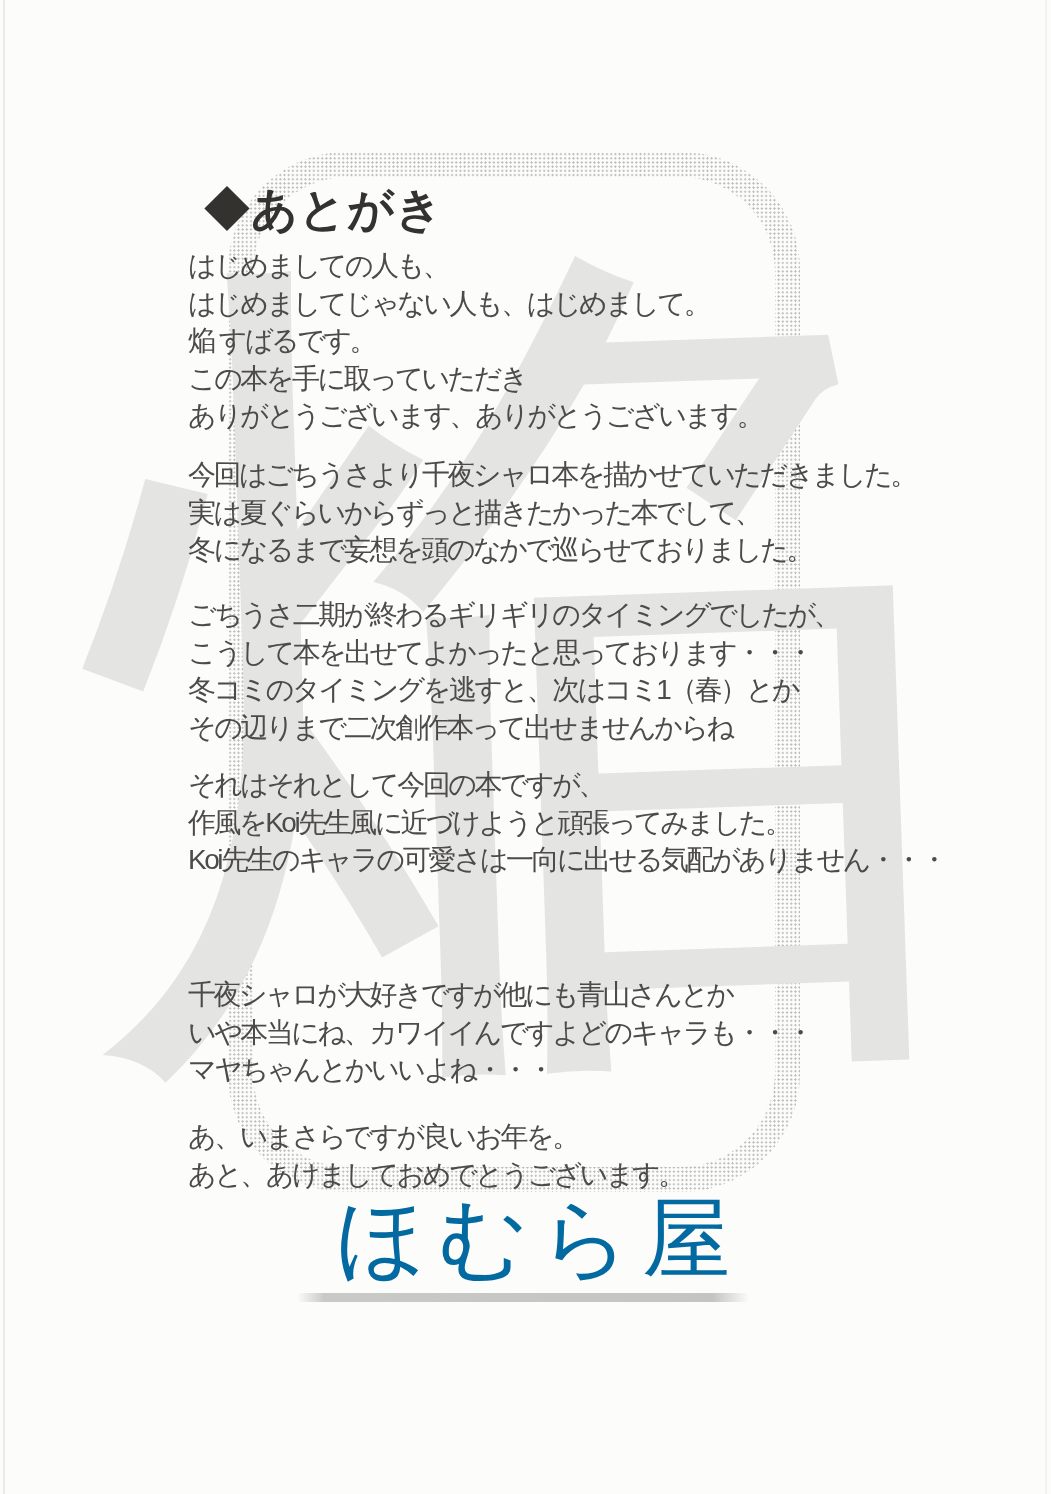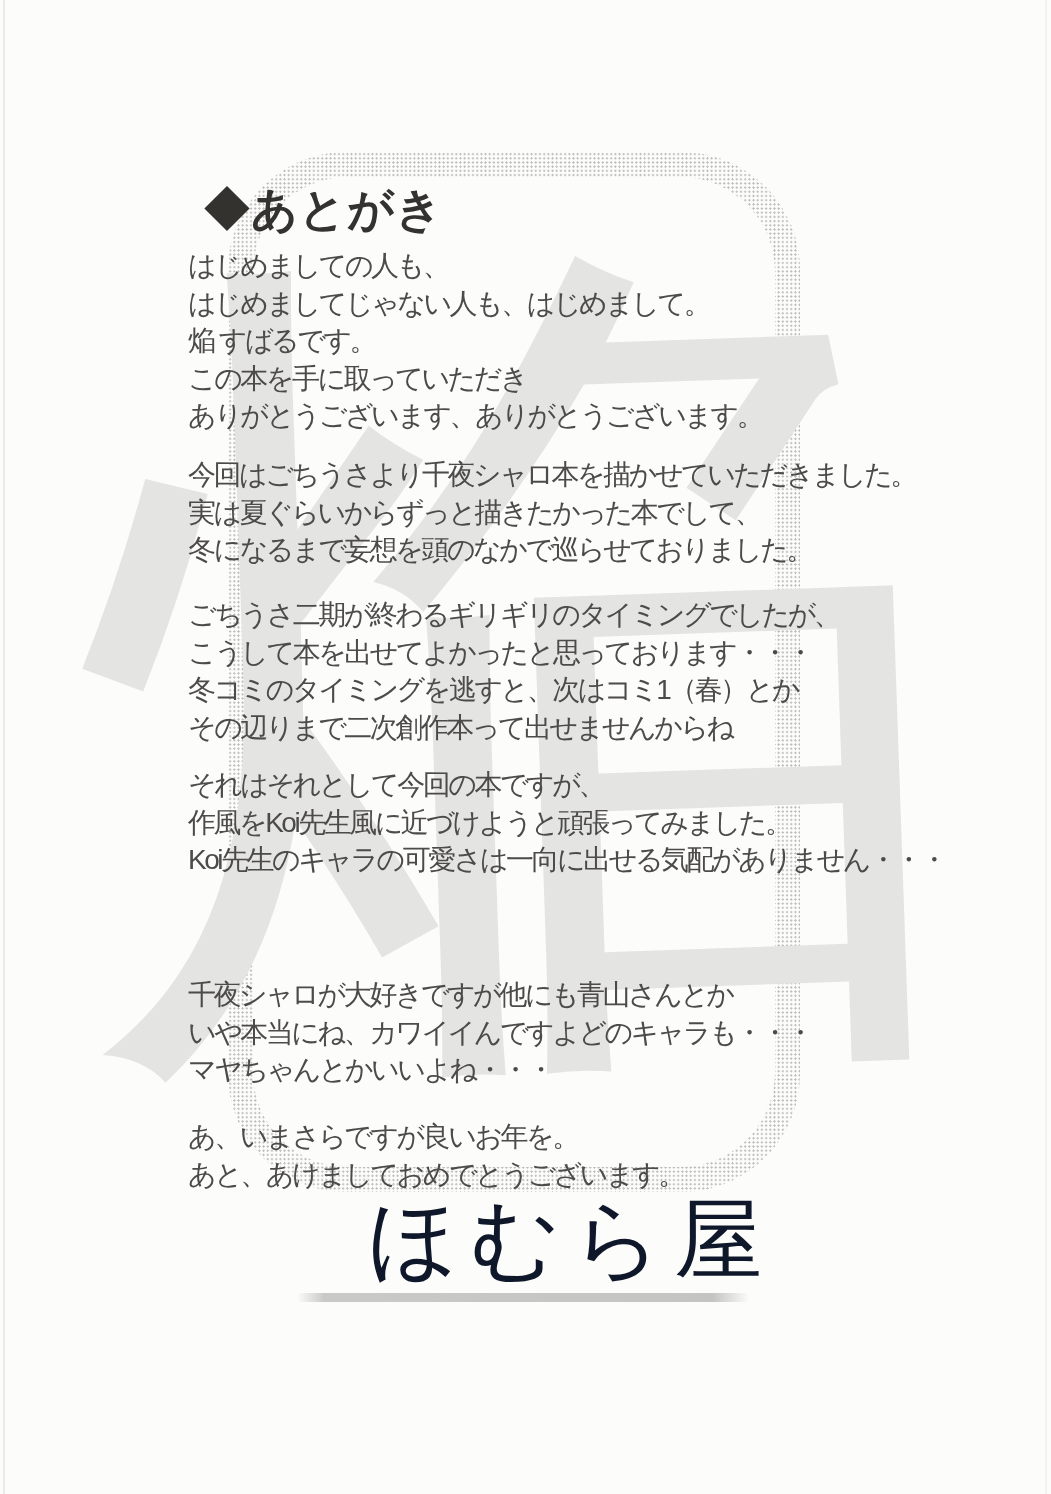--- a/index.html
+++ b/index.html
@@ -103,27 +103,26 @@
   .p2 { top: 456px; }
   .p3 { top: 596px; }
   .p4 { top: 766px; }
   .p5 { top: 976px; }
   .p6 { top: 1118px; }
 
   
   .logo {
     position: absolute;
     left: 336px; top: 1196px;
-    font-family: Liberation Sans, sans-serif;
+    font-family: Liberation Serif, serif;
     font-size: 88px;
     line-height: 1;
     letter-spacing: 12px;
-    color: #0f172a;
+    color: #0369a1;
     white-space: nowrap;
-    margin-left: 32px;
   }
   .logo-underline {
     position: absolute;
     left: 297px; top: 1293px;
     width: 452px; height: 9px;
     border-radius: 4px;
     background: linear-gradient(90deg,
       rgba(201,201,199,0) 0%,
       #c9c9c7 6%,
       #c4c4c2 92%,

